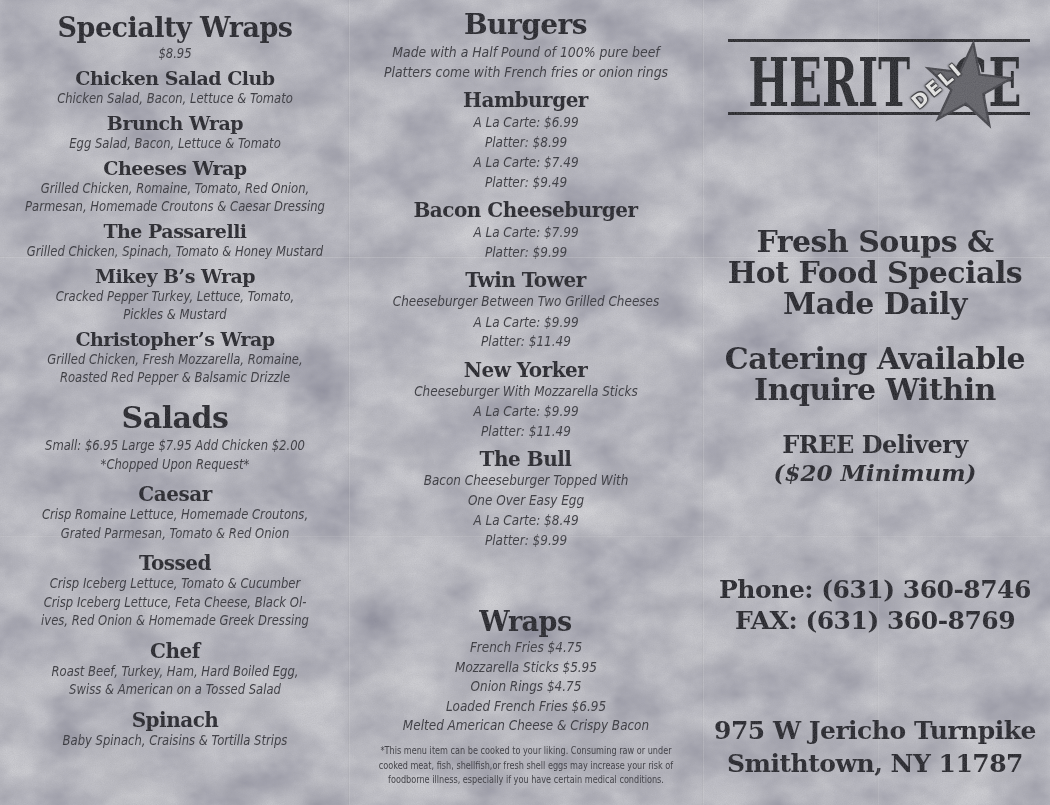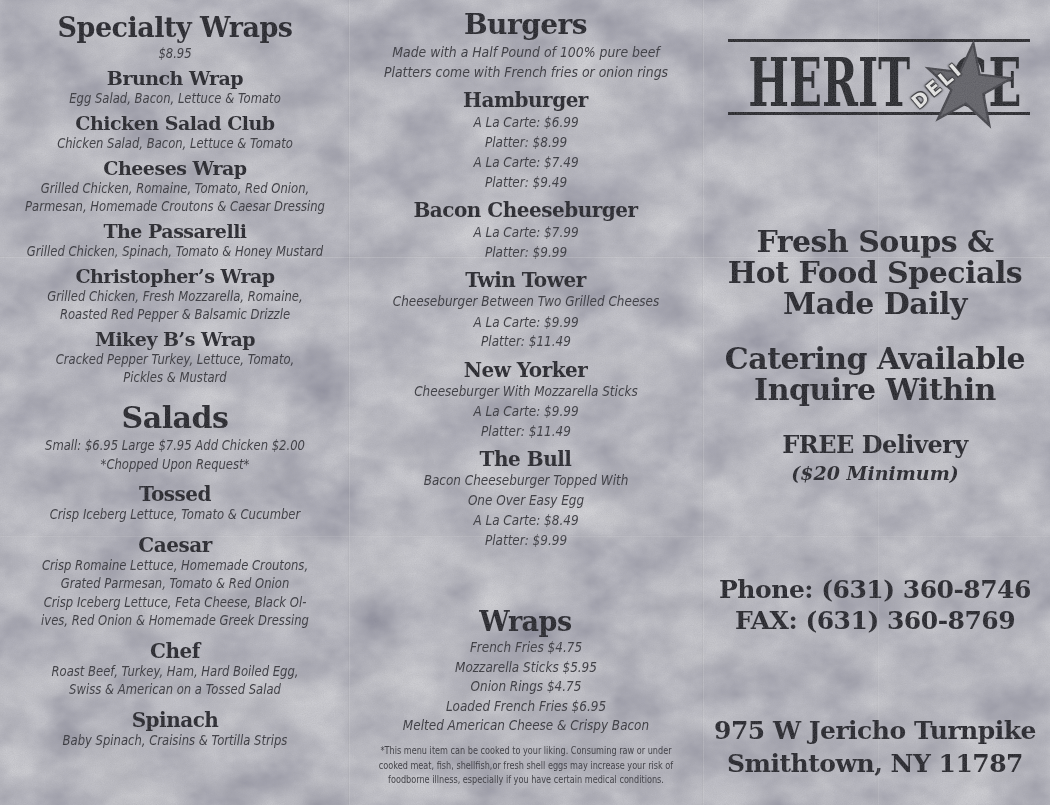--- a/index.html
+++ b/index.html
@@ -56,21 +56,21 @@
     font-family:"DejaVu Sans",sans-serif; font-style:normal; color:#2b2b31;
     font-size:11px; line-height:14.5px; white-space:pre; text-align:center;
     width:470px; margin-left:calc(50% - 235px);
     transform:scaleX(0.74); transform-origin:50% 50%;
   }
 
   
   .rc-serif { white-space:pre-line; text-align:center; }
   .rc-block { font-size:30px; line-height:31px; margin-bottom:24px; }
   .rc-min { font-family:"DejaVu Serif",serif; font-weight:700; font-style:italic;
-            font-size:19px; line-height:26px; color:#17171d; text-align:center; }
+            font-size:23px; line-height:26px; color:#17171d; text-align:center; }
   .rc-contact { font-size:25px; line-height:31px; }
   .rc-address { font-size:25px; line-height:33px; }
 
   
   .logo { position:absolute; left:28px; top:30px; width:302px; height:104px; }
   .logo-rule { position:absolute; left:0; right:0; height:3px; background:#1b1b1f; z-index:0; }
   .logo-rule.top { top:9px; } .logo-rule.bottom { top:82px; }
   .logo-word { position:absolute; inset:0; display:flex; align-items:center; justify-content:flex-end; }
   .logo-text { display:inline-block; font-family:"DejaVu Serif",serif; font-weight:700;
                font-size:54px; line-height:1; color:#191a1e; z-index:1;
@@ -108,61 +108,61 @@
 
   <div class="content">
 
     <div class="col col-left">
 
       <div class="sec" id="wraps">
         <div class="sec-title t-xl">Specialty Wraps</div>
         <div class="desc">$8.95</div>
 
         <div class="wrap-item">
+          <div class="item-name">Chicken Salad Club</div>
+          <div class="desc">Chicken Salad, Bacon, Lettuce &amp; Tomato</div>
+        </div>
+        <div class="wrap-item">
           <div class="item-name">Brunch Wrap</div>
           <div class="desc">Egg Salad, Bacon, Lettuce &amp; Tomato</div>
-        </div>
-        <div class="wrap-item">
-          <div class="item-name">Chicken Salad Club</div>
-          <div class="desc">Chicken Salad, Bacon, Lettuce &amp; Tomato</div>
         </div>
         <div class="wrap-item">
           <div class="item-name">Cheeses Wrap</div>
           <div class="desc">Grilled Chicken, Romaine, Tomato, Red Onion,
 Parmesan, Homemade Croutons &amp; Caesar Dressing</div>
         </div>
         <div class="wrap-item">
           <div class="item-name">The Passarelli</div>
           <div class="desc">Grilled Chicken, Spinach, Tomato &amp; Honey Mustard</div>
         </div>
         <div class="wrap-item">
+          <div class="item-name">Mikey B’s Wrap</div>
+          <div class="desc">Cracked Pepper Turkey, Lettuce, Tomato,
+Pickles &amp; Mustard</div>
+        </div>
+        <div class="wrap-item">
           <div class="item-name">Christopher’s Wrap</div>
           <div class="desc">Grilled Chicken, Fresh Mozzarella, Romaine,
 Roasted Red Pepper &amp; Balsamic Drizzle</div>
-        </div>
-        <div class="wrap-item">
-          <div class="item-name">Mikey B’s Wrap</div>
-          <div class="desc">Cracked Pepper Turkey, Lettuce, Tomato,
-Pickles &amp; Mustard</div>
         </div>
       </div>
 
       <div class="sec" id="salads">
         <div class="sec-title t-salads">Salads</div>
         <div class="desc">Small: $6.95 Large $7.95 Add Chicken $2.00</div>
         <div class="desc">*Chopped Upon Request*</div>
 
         <div class="salad-item">
-          <div class="item-name">Tossed</div>
-          <div class="desc">Crisp Iceberg Lettuce, Tomato &amp; Cucumber</div>
-        </div>
-        <div class="salad-item">
           <div class="item-name">Caesar</div>
           <div class="desc">Crisp Romaine Lettuce, Homemade Croutons,
 Grated Parmesan, Tomato &amp; Red Onion</div>
+        </div>
+        <div class="salad-item">
+          <div class="item-name">Tossed</div>
+          <div class="desc">Crisp Iceberg Lettuce, Tomato &amp; Cucumber</div>
         </div>
         <div class="salad-item">
           <div class="desc">Crisp Iceberg Lettuce, Feta Cheese, Black Ol-
 ives, Red Onion &amp; Homemade Greek Dressing</div>
         </div>
         <div class="salad-item">
           <div class="item-name">Chef</div>
           <div class="desc">Roast Beef, Turkey, Ham, Hard Boiled Egg,
 Swiss &amp; American on a Tossed Salad</div>
         </div>

